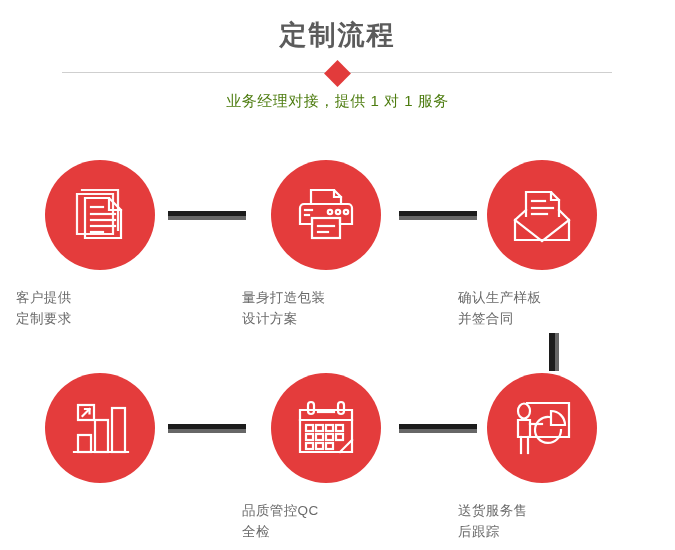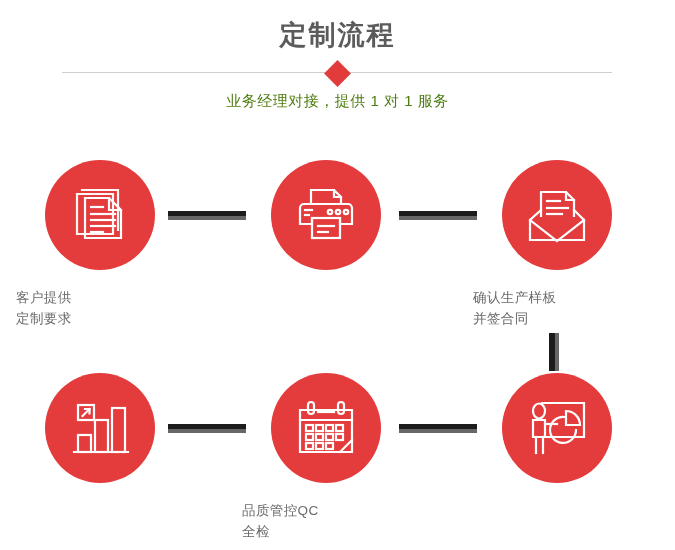--- a/index.html
+++ b/index.html
@@ -88,21 +88,21 @@
   .flow-row.row-2 { top: 213px; }
 
   .step {
     position: absolute;
     width: 200px;
     top: 0;
     text-align: center;
   }
   .step.col-1 { left: 0px; }
   .step.col-2 { left: 226px; }
-  .step.col-3 { left: 457px; }
+  .step.col-3 { left: 442px; }
 
   .step-circle {
     width: 110px;
     height: 110px;
     border-radius: 50%;
     background: #e43c3c;
     margin: 10px auto 0 auto;
     position: relative;
     display: flex;
     align-items: center;
@@ -223,20 +223,22 @@
           <line x1="11" y1="26" x2="18" y2="26"></line>
           <line x1="11" y1="31" x2="15" y2="31"></line>
           <circle cx="36" cy="28" r="2.2"></circle>
           <circle cx="44" cy="28" r="2.2"></circle>
           <circle cx="52" cy="28" r="2.2"></circle>
           <rect x="18" y="34" width="28" height="20"></rect>
           <line x1="24" y1="42" x2="40" y2="42"></line>
           <line x1="24" y1="48" x2="34" y2="48"></line>
         </svg>
       </div>
+      <div class="step-label">量身打造包装
+设计方案</div>
     </div>
 
     <div class="connector-h conn-b">
       <div class="bar-top"></div>
       <div class="bar-bottom"></div>
     </div>
 
     <div class="step col-3">
       <div class="step-circle">
         <svg width="66" height="62" viewBox="0 0 66 62" fill="none" stroke="#ffffff" stroke-width="2.2" stroke-linecap="square" stroke-linejoin="miter">
@@ -318,17 +320,19 @@
           <path d="M18 6 H60 V40 H22"></path>
           <path d="M42 14 V28 H56 A14 14 0 0 0 42 14 Z"></path>
           <path d="M40 20 A13 13 0 1 0 52 33"></path>
           <ellipse cx="15" cy="14" rx="6" ry="7.5"></ellipse>
           <path d="M9 23 H21 L21 40 H9 Z"></path>
           <path d="M21 27 L33 27"></path>
           <line x1="12" y1="40" x2="12" y2="56"></line>
           <line x1="19" y1="40" x2="19" y2="56"></line>
         </svg>
       </div>
+      <div class="step-label">送货服务售
+后跟踪</div>
     </div>
 
   </div>
 
 </div>
 
 </body></html>

